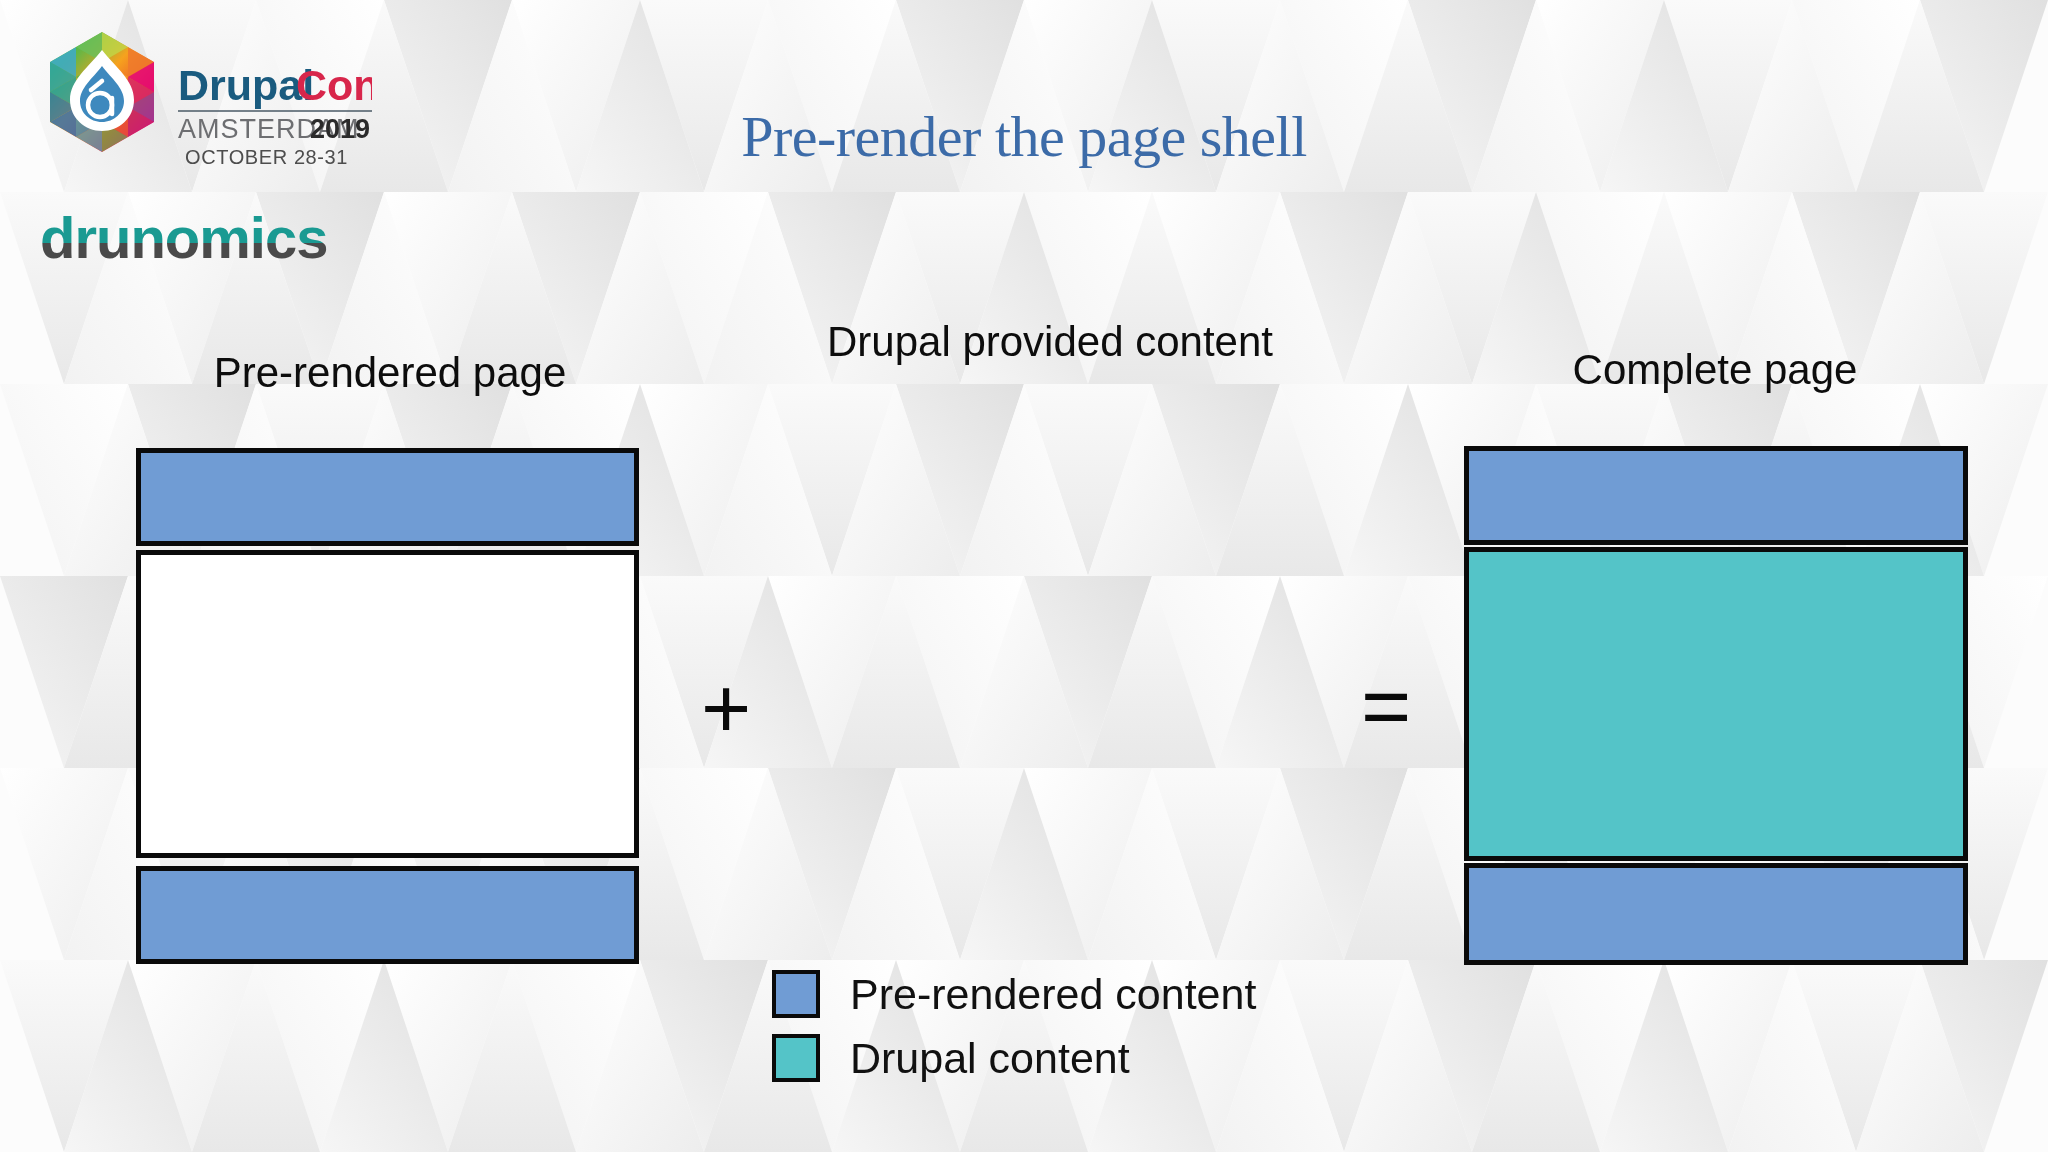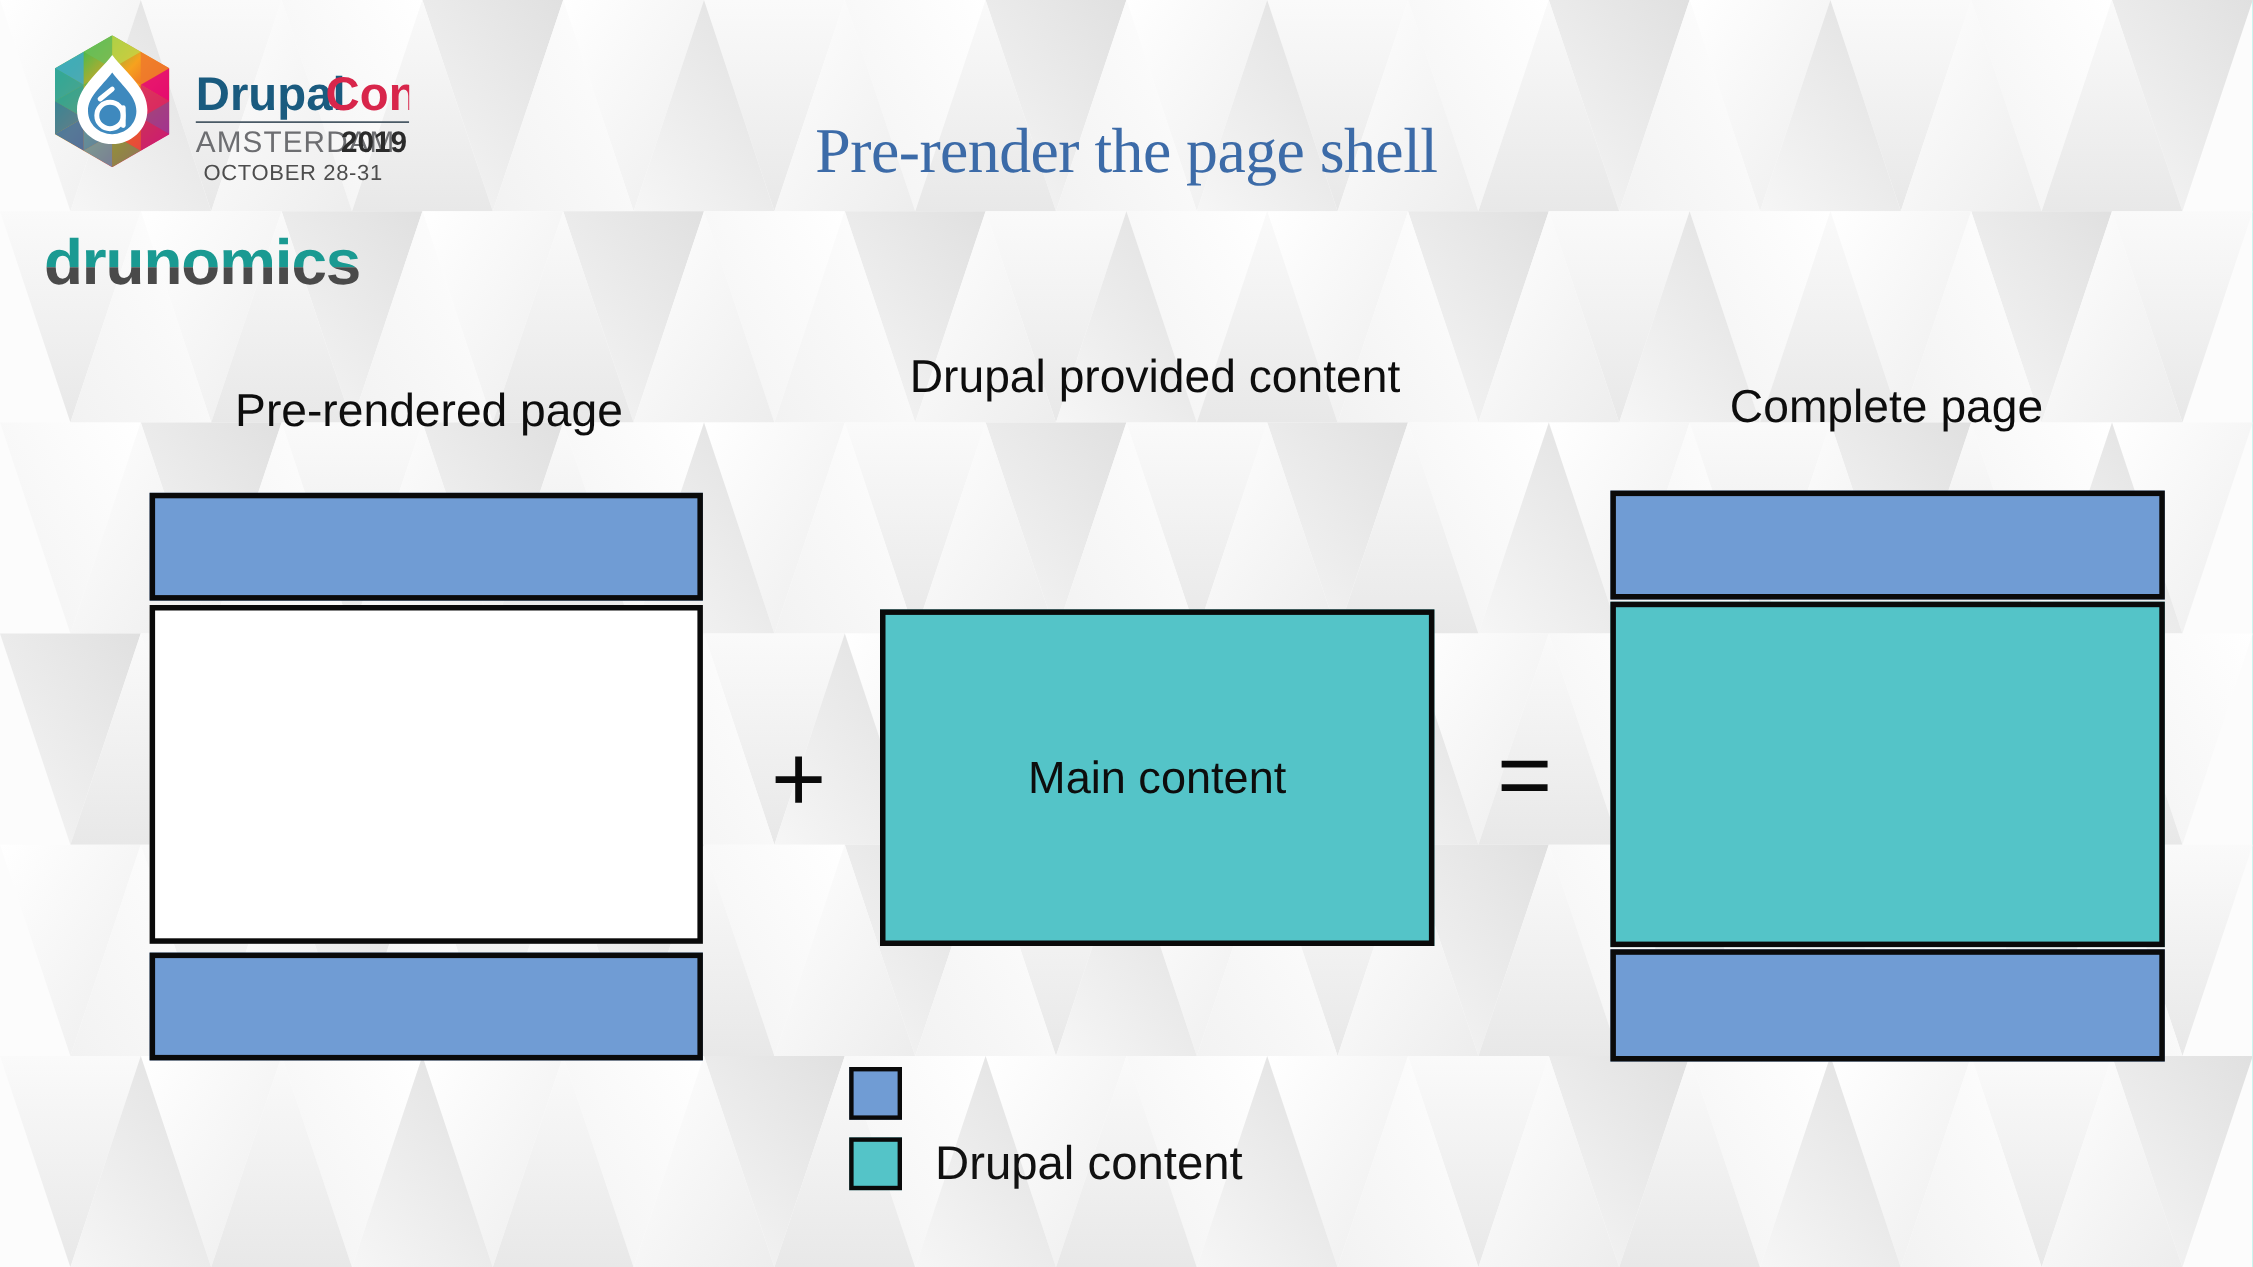--- a/index.html
+++ b/index.html
@@ -460,33 +460,31 @@
   <div class="col-heading" id="heading-drupal">Drupal provided content</div>
 
   <div class="col-heading" id="heading-complete">Complete page</div>
 
   <div class="pagebox blue" id="left-header-box"></div>
   <div class="pagebox white" id="left-content-box"></div>
   <div class="pagebox blue" id="left-footer-box"></div>
 
   <div class="operator" id="plus-operator">+</div>
 
-  <div class="pagebox teal" id="middle-content-box">
-    <span id="middle-content-label">Main content</span>
-  </div>
 
   <div class="operator" id="equals-operator">=</div>
 
   <div class="pagebox blue" id="right-header-box"></div>
   <div class="pagebox teal" id="right-content-box"></div>
   <div class="pagebox blue" id="right-footer-box"></div>
 
   <div id="legend">
     <div class="legend-row">
       <span class="legend-swatch blue"></span>
+      <span class="legend-label">Pre-rendered content</span>
     </div>
     <div class="legend-row">
       <span class="legend-swatch teal"></span>
       <span class="legend-label">Drupal content</span>
     </div>
   </div>
 
 </div>
 
 </body></html>

